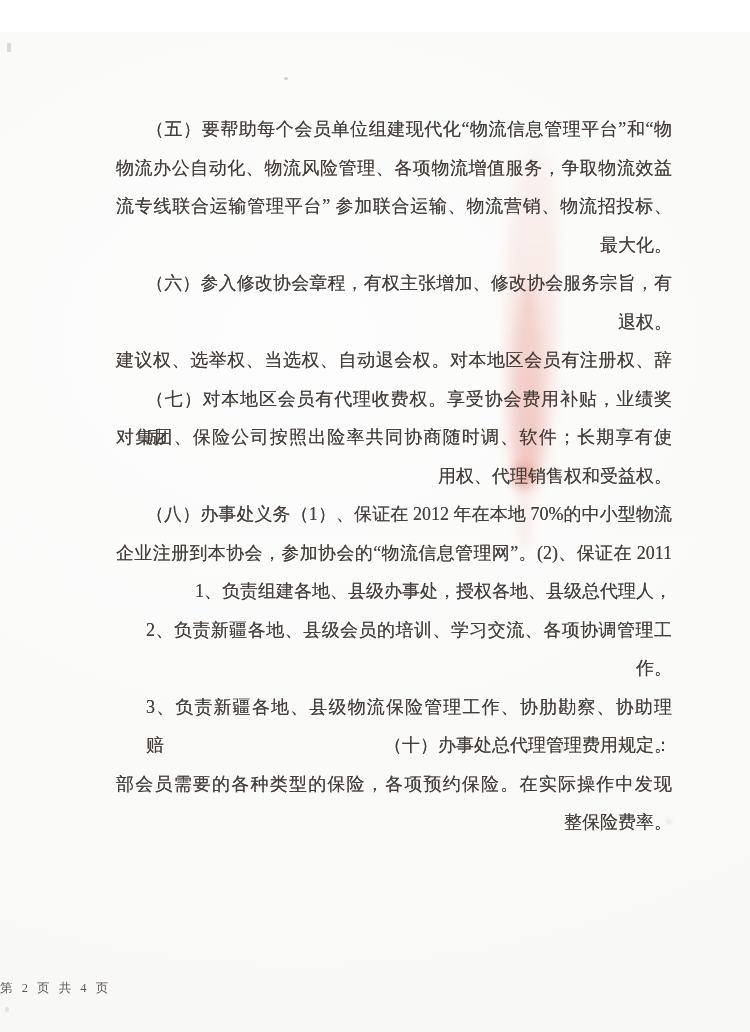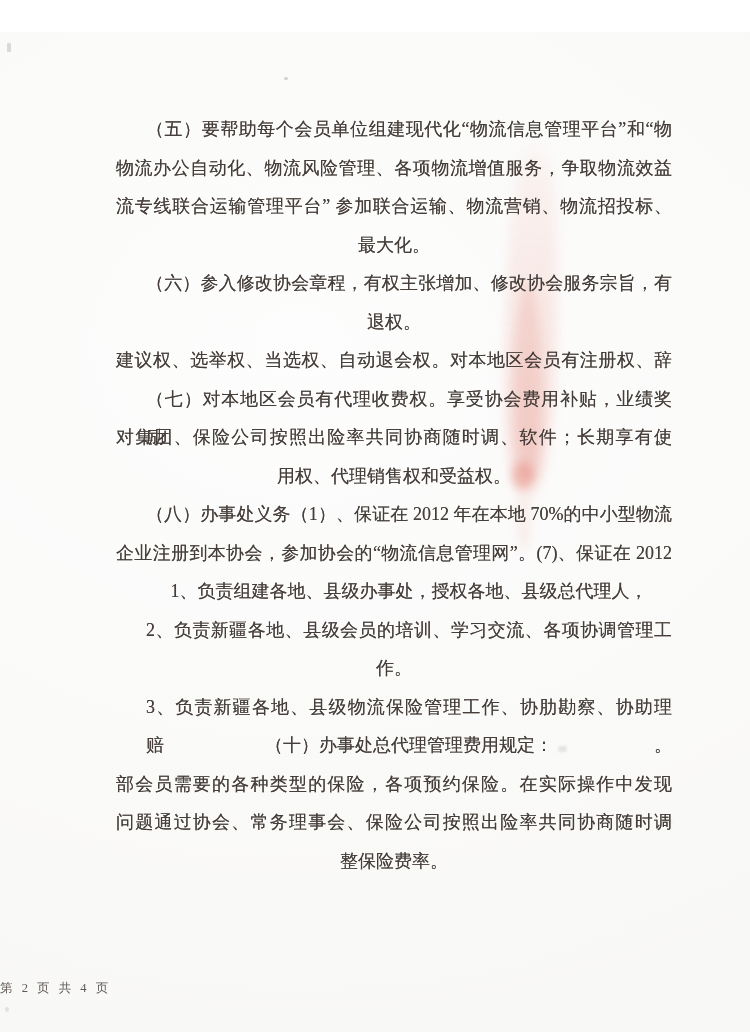--- a/index.html
+++ b/index.html
@@ -32,21 +32,21 @@
   .content{
     position:absolute;
     left:116px;top:78px;width:556px;
     color:var(--ink);
     font-size:18px;
     text-shadow:0 0 0.5px rgba(69,62,58,0.75);
   }
   .line{
     height:38.5px;
     line-height:38.5px;
-    text-align:center;
+    text-align:right;
     white-space:nowrap;
   }
   .line.just{
     white-space:normal;
     text-align:justify;
     text-align-last:justify;
   }
   .line.indent{ padding-left:30px; }
   .footer{
     position:absolute;
@@ -124,26 +124,25 @@
       <div class="line just">物流办公自动化、物流风险管理、各项物流增值服务，争取物流效益</div>
       <div class="line just">流专线联合运输管理平台” 参加联合运输、物流营销、物流招投标、</div>
       <div class="line">最大化。</div>
       <div class="line indent just">（六）参入修改协会章程，有权主张增加、修改协会服务宗旨，有</div>
       <div class="line">退权。</div>
       <div class="line just">建议权、选举权、当选权、自动退会权。对本地区会员有注册权、辞</div>
       <div class="line indent just">（七）对本地区会员有代理收费权。享受协会费用补贴，业绩奖励。</div>
       <div class="line just">对集团、保险公司按照出险率共同协商随时调、软件；长期享有使</div>
       <div class="line">用权、代理销售权和受益权。</div>
       <div class="line indent just">（八）办事处义务（1）、保证在 2012 年在本地 70%的中小型物流</div>
-      <div class="line just">企业注册到本协会，参加协会的“物流信息管理网”。(7)、保证在 2012</div>
+      <div class="line just">企业注册到本协会，参加协会的“物流信息管理网”。(2)、保证在 2011</div>
       <div class="line indent">1、负责组建各地、县级办事处，授权各地、县级总代理人，</div>
       <div class="line indent just">2、负责新疆各地、县级会员的培训、学习交流、各项协调管理工</div>
       <div class="line">作。</div>
       <div class="line indent just">3、负责新疆各地、县级物流保险管理工作、协肋勘察、协助理赔。</div>
       <div class="line indent">（十）办事处总代理管理费用规定：</div>
       <div class="line just">部会员需要的各种类型的保险，各项预约保险。在实际操作中发现</div>
-      <div class="line just">问题通过协会、常务理事会、保险公司按照出险率共同协商随时调</div>
       <div class="line">整保险费率。</div>
     </div>
 
   <div class="footer">第 2 页 共 4 页</div>
 
 </div>
 
 </body></html>

